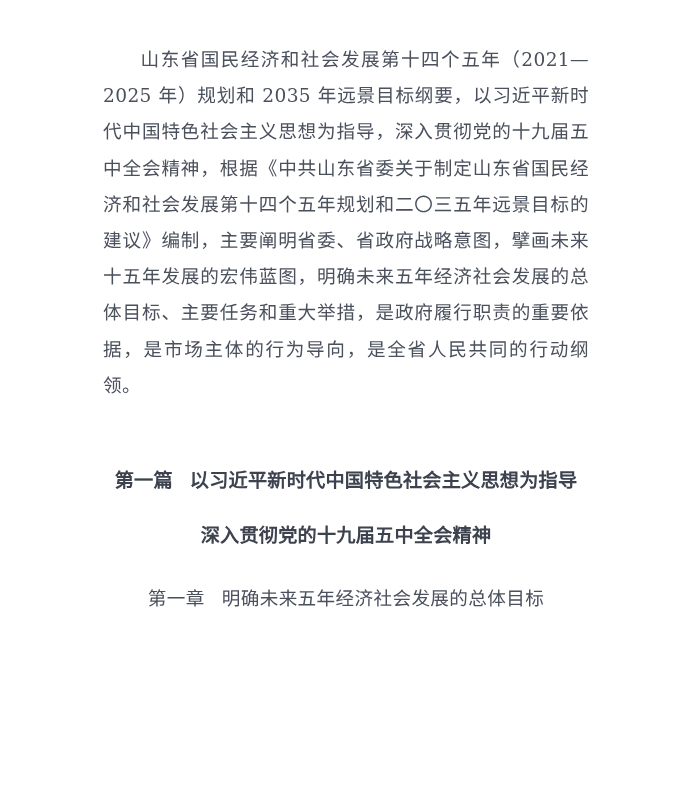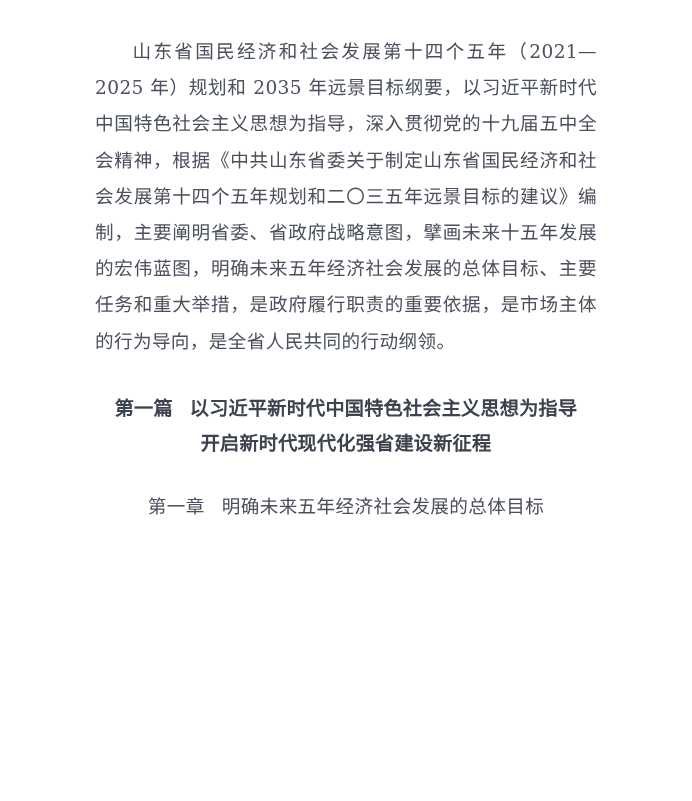--- a/index.html
+++ b/index.html
@@ -34,40 +34,41 @@
   
   .para {
     font-family: "DejaVu Serif", "Liberation Serif", serif;
     font-size: 18.6px;
     line-height: 36.2px;
     color: #4a505c;
     text-align: justify;
     text-align-last: left;
     text-justify: inter-character;
     text-indent: 37.6px;
-    margin: 4px;
+    margin: 12px;
     letter-spacing: 0.02em;
     -webkit-font-smoothing: antialiased;
   }
 
   
   .heading-part {
     font-family: "DejaVu Sans", "Liberation Sans", sans-serif;
     font-weight: bold;
     font-size: 19.2px;
     line-height: 35px;
     color: #3c424e;
     text-align: center;
     text-indent: 0;
     margin: 0;
     letter-spacing: 0.01em;
   }
   .heading-part .hp-line {
     display: block;
     white-space: nowrap;
+    margin-top: 20px;
   }
   .heading-part .hp-gap {
     display: inline-block;
     width: 17px;
   }
 
   
   .heading-chapter {
     font-family: "DejaVu Serif", "Liberation Serif", serif;
     font-size: 18.6px;
@@ -94,21 +95,21 @@
 
 <div class="page">
   <div class="text-column">
 
     <p class="para">山东省国民经济和社会发展第十四个五年（2021—2025 年）规划和 2035 年远景目标纲要，以习近平新时代中国特色社会主义思想为指导，深入贯彻党的十九届五中全会精神，根据《中共山东省委关于制定山东省国民经济和社会发展第十四个五年规划和二〇三五年远景目标的建议》编制，主要阐明省委、省政府战略意图，擘画未来十五年发展的宏伟蓝图，明确未来五年经济社会发展的总体目标、主要任务和重大举措，是政府履行职责的重要依据，是市场主体的行为导向，是全省人民共同的行动纲领。</p>
 
     <div class="gap-before-part"></div>
 
     <div class="heading-part">
       <span class="hp-line"><span>第一篇</span><span class="hp-gap"></span><span>以习近平新时代中国特色社会主义思想为指导</span></span>
-      <span class="hp-line"><span>开启新时代现代化强省建设新征程</span></span>
+      <span class="hp-line"><span>深入贯彻党的十九届五中全会精神</span></span>
     </div>
 
     <div class="gap-after-part"></div>
 
 
     <div class="gap-before-chap"></div>
 
     <div class="heading-chapter"><span>第一章</span><span class="hc-gap"></span><span>明确未来五年经济社会发展的总体目标</span></div>
 
   </div>

